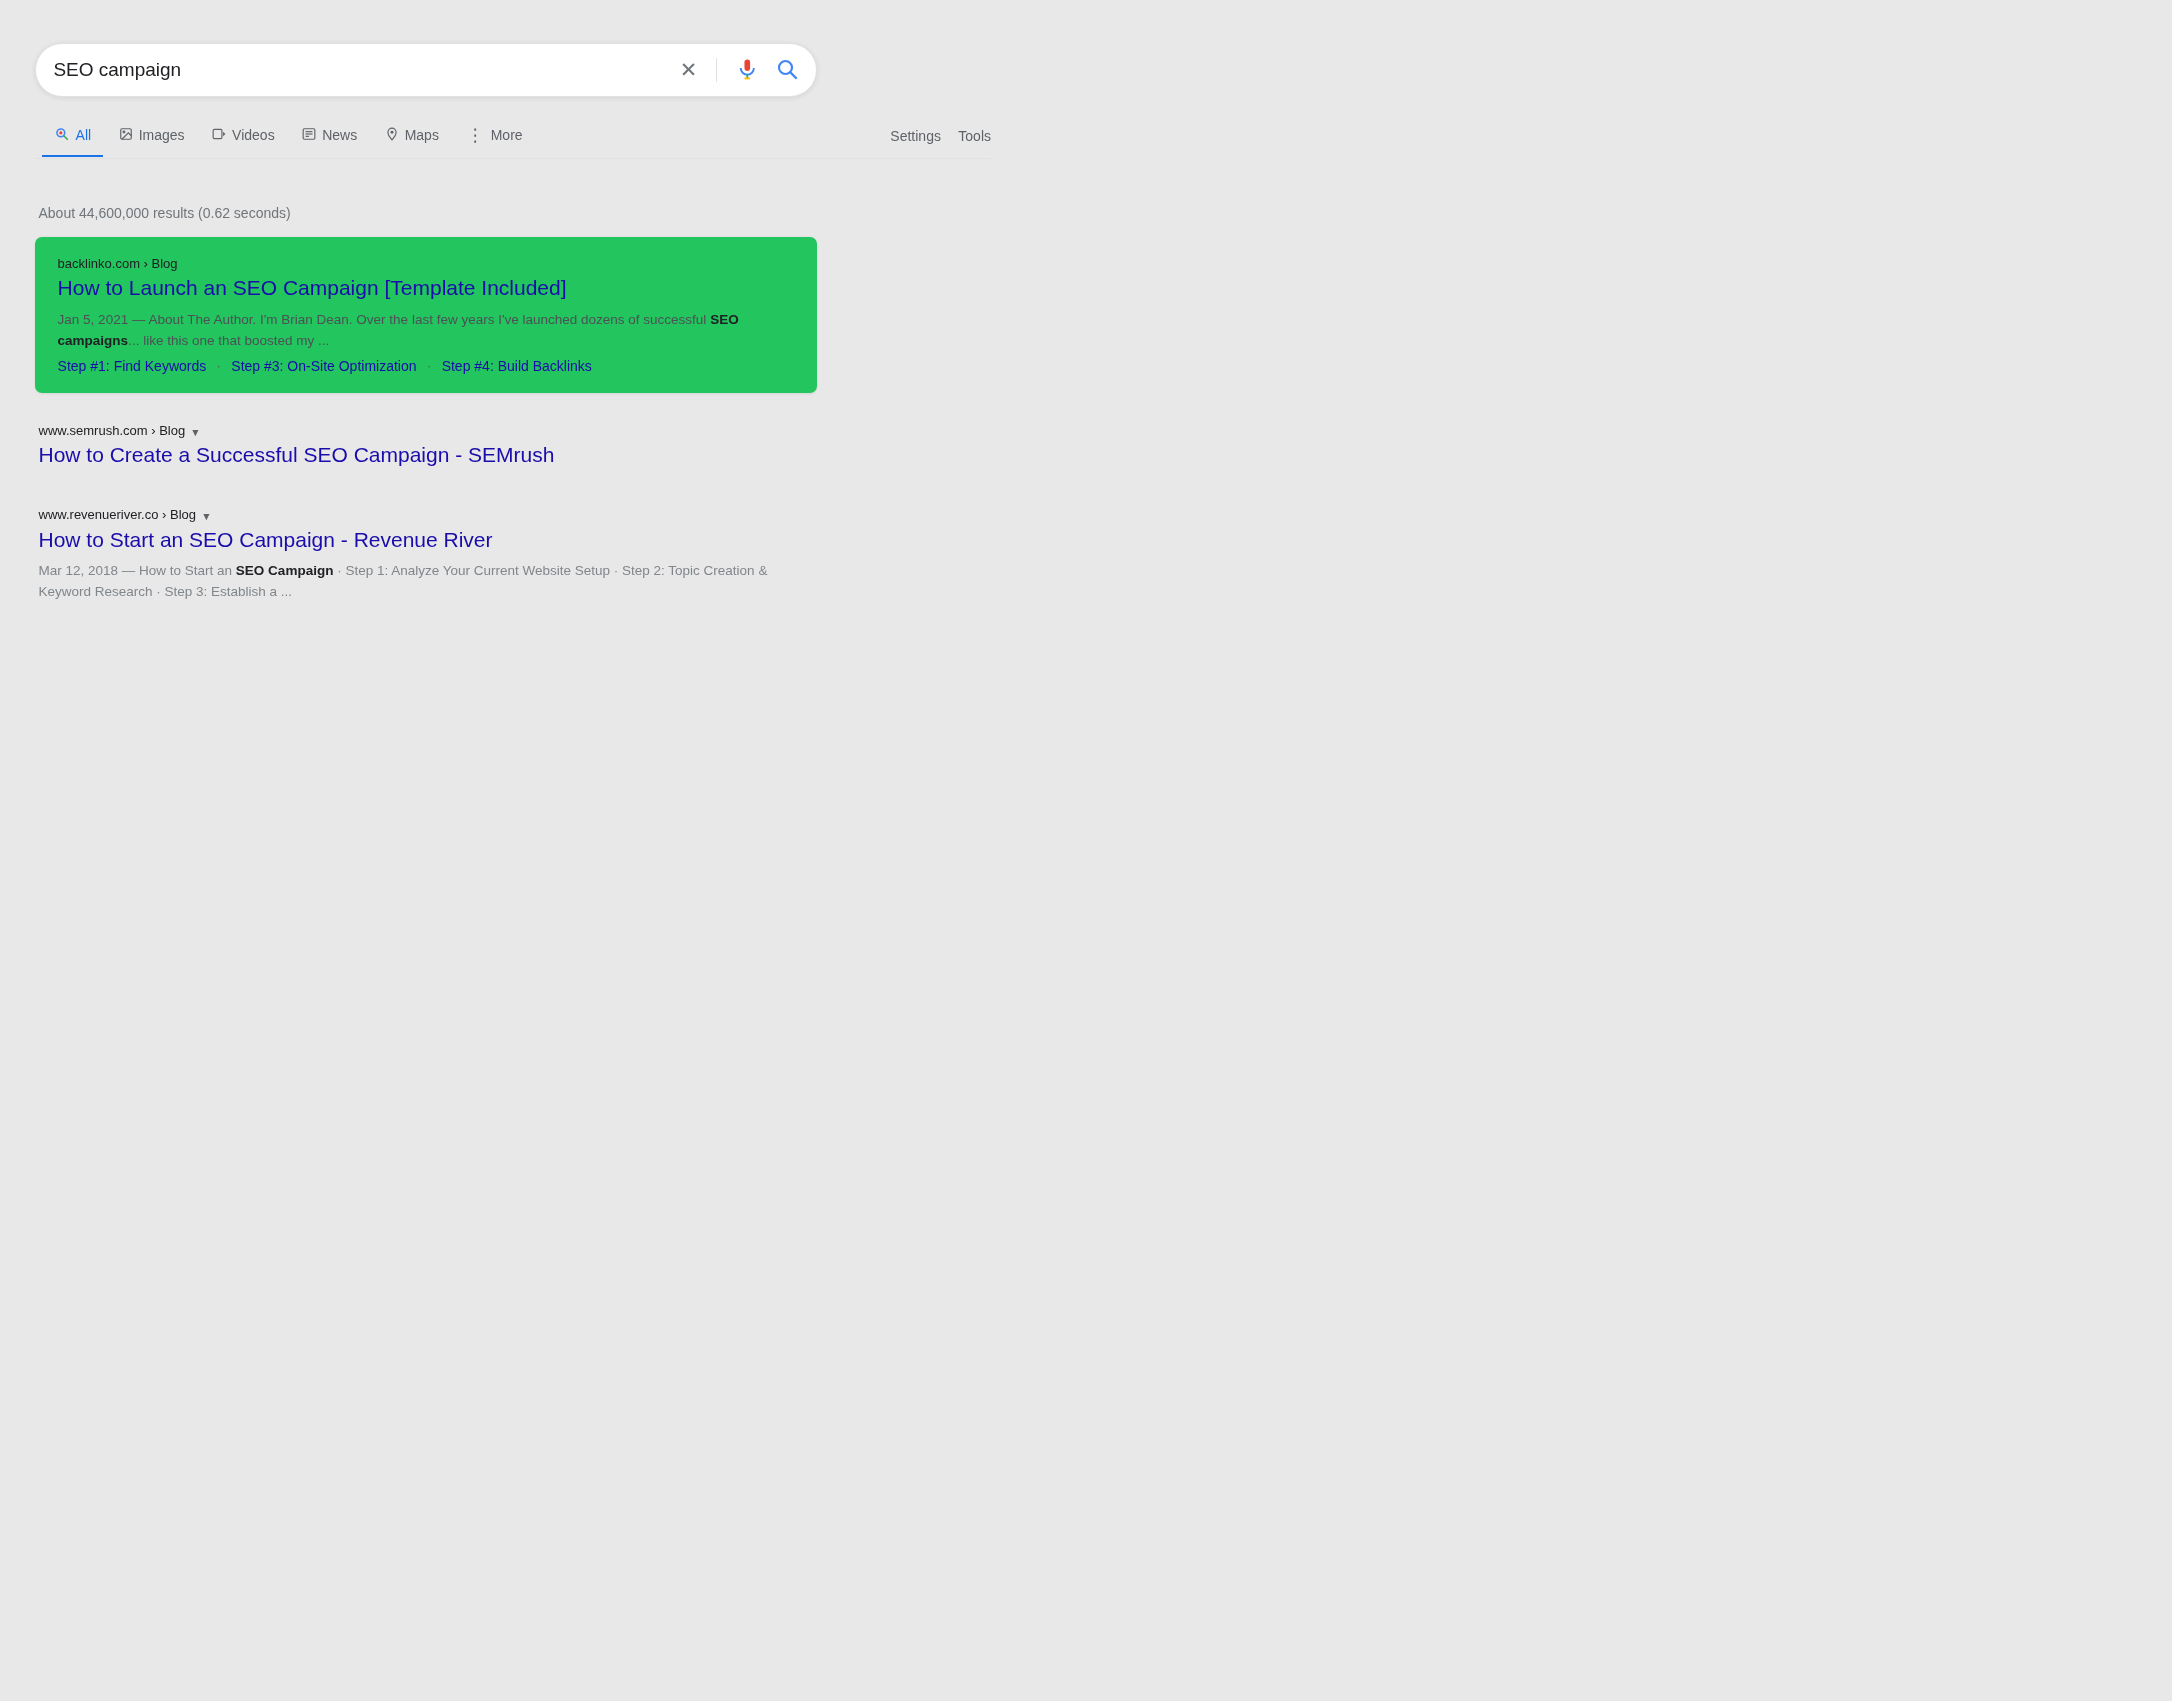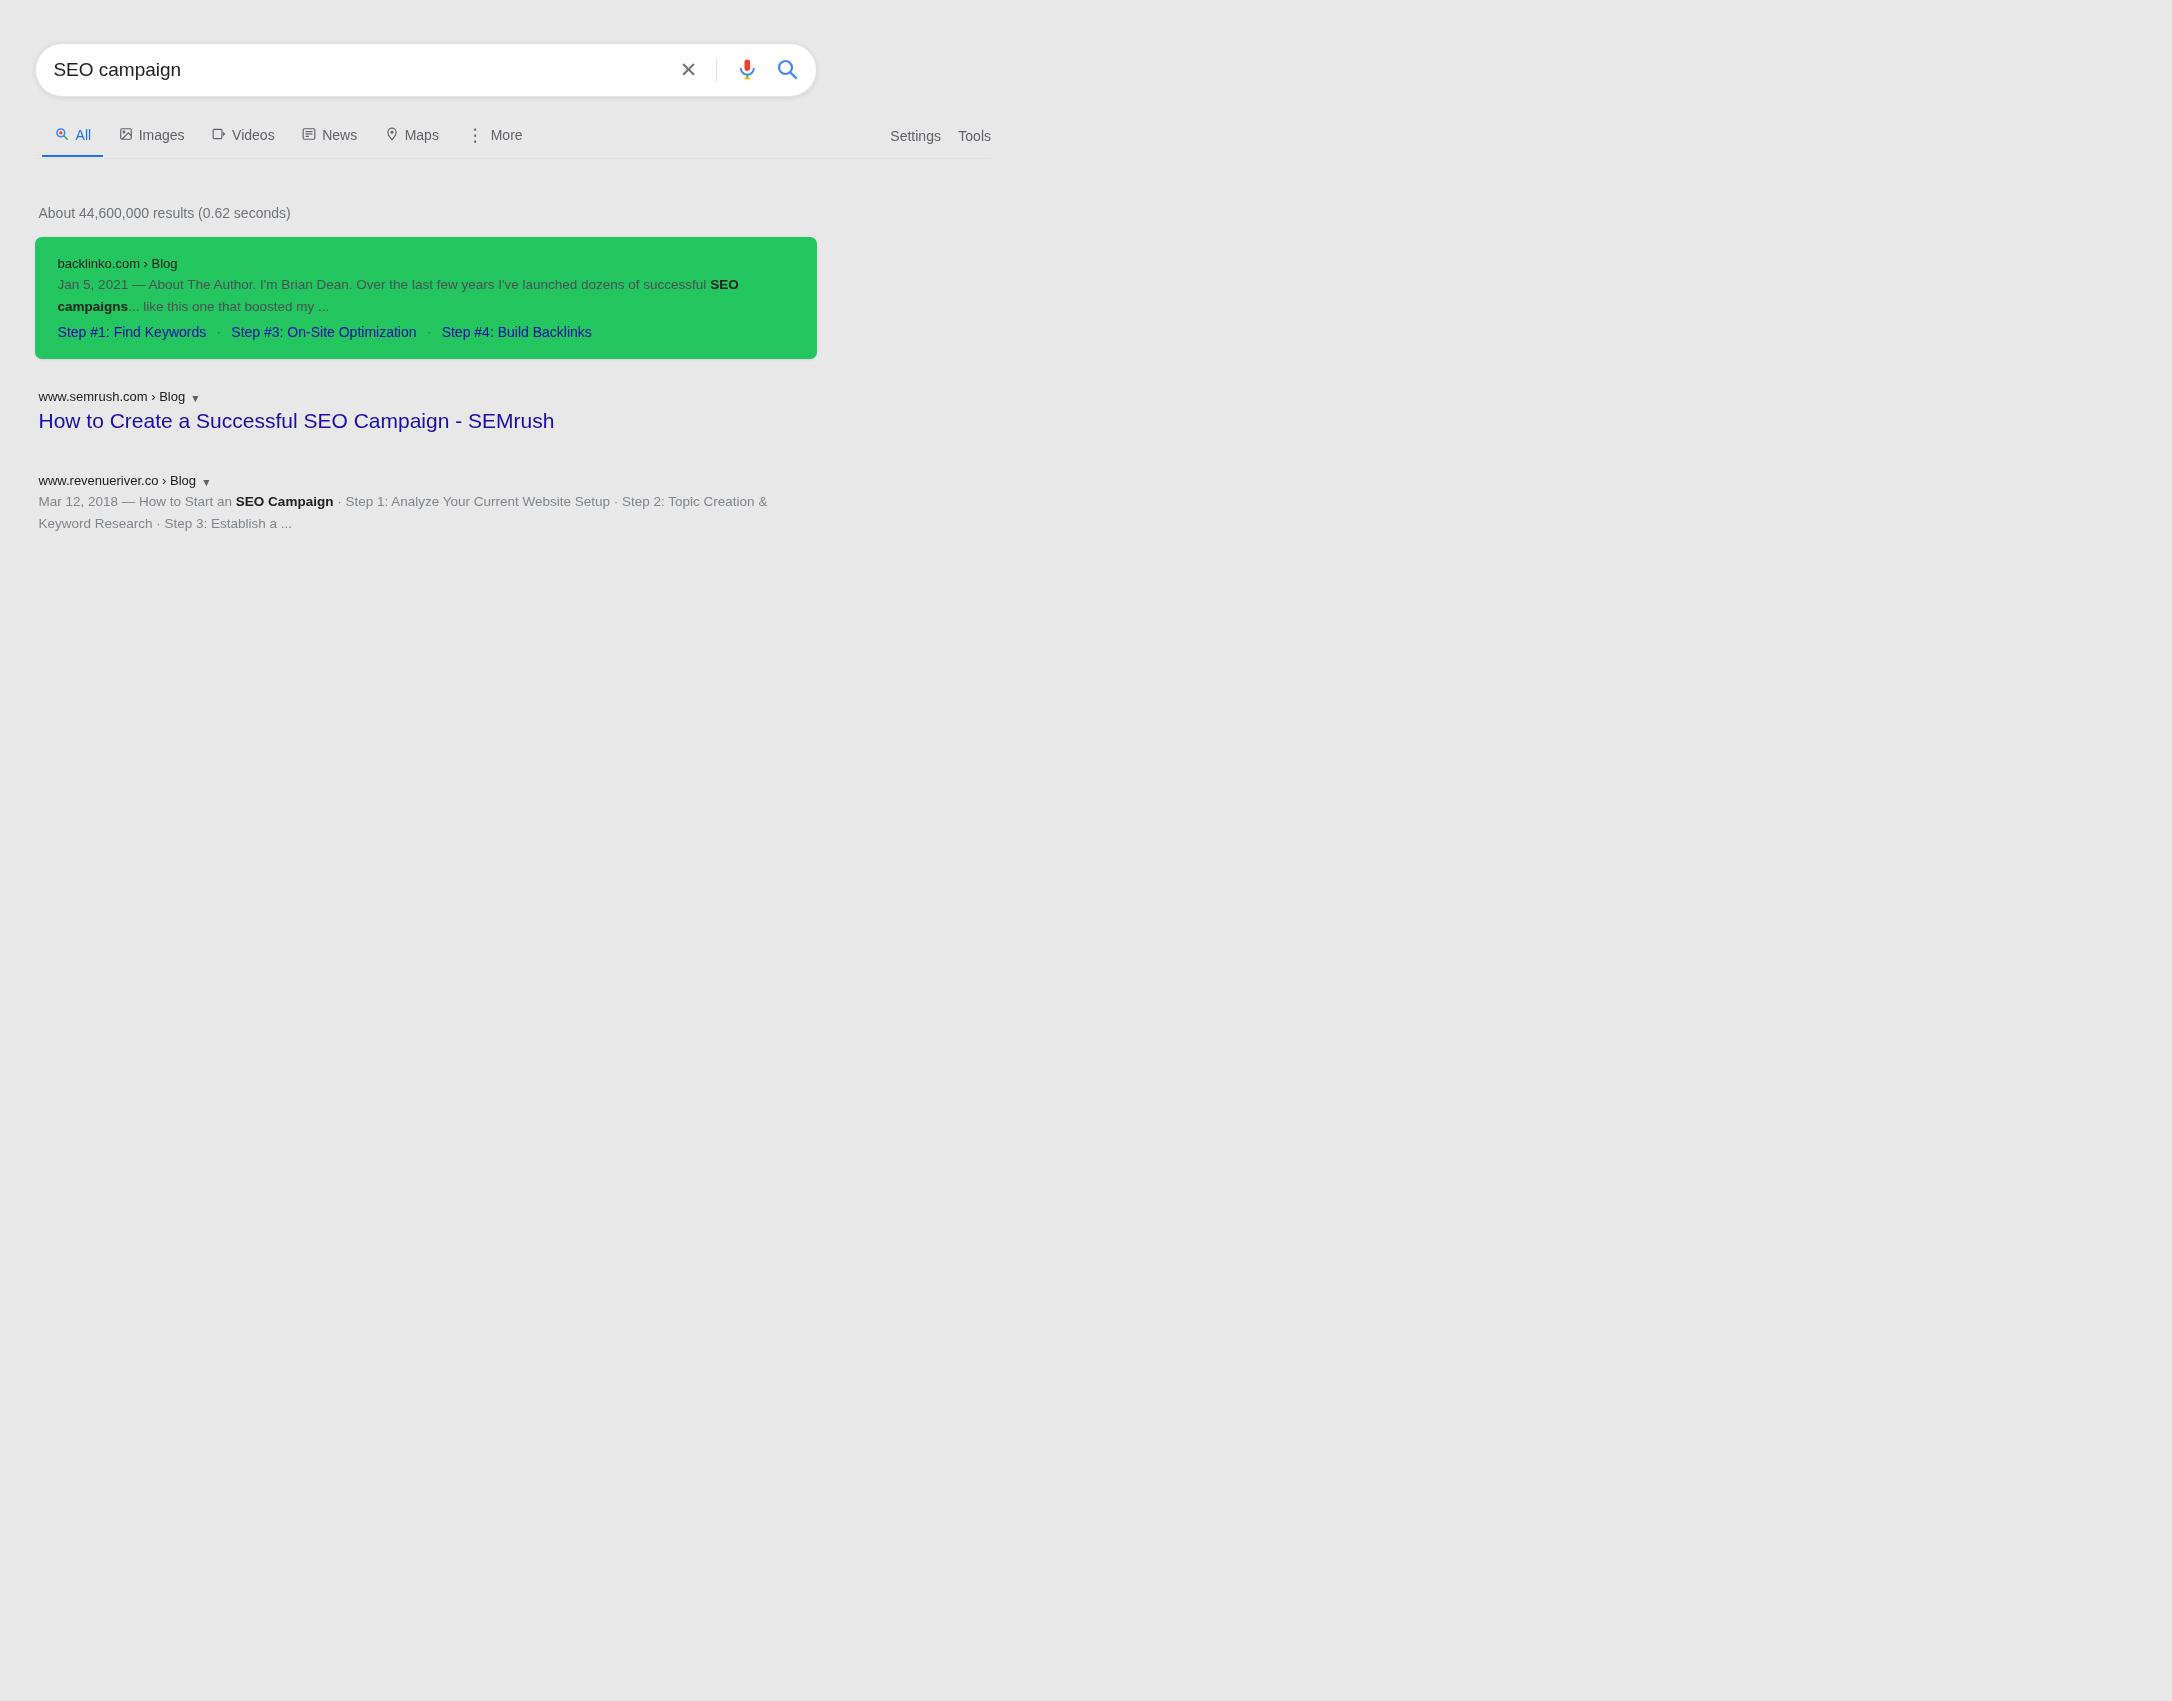--- a/index.html
+++ b/index.html
@@ -269,20 +269,21 @@
   <div class="settings-tools">
     <span>Settings</span>
     <span>Tools</span>
   </div>
 </nav>
 
 <p class="results-count">About 44,600,000 results (0.62 seconds)</p>
 
 <div class="result-card">
   <div class="result-url">backlinko.com › Blog</div>
+  <div class="result-title">How to Launch an SEO Campaign [Template Included]</div>
   <div class="result-snippet">
     <span>Jan 5, 2021 — About The Author. I'm Brian Dean. Over the last few years I've launched dozens of successful </span><strong>SEO campaigns</strong><span>... like this one that boosted my ...</span>
   </div>
   <div class="result-links">
     <span class="result-link">Step #1: Find Keywords</span>
     <span class="dot-separator">·</span>
     <span class="result-link">Step #3: On-Site Optimization</span>
     <span class="dot-separator">·</span>
     <span class="result-link">Step #4: Build Backlinks</span>
   </div>
@@ -294,17 +295,18 @@
     <span class="dropdown-arrow">▼</span>
   </div>
   <div class="result-title">How to Create a Successful SEO Campaign - SEMrush</div>
 </div>
 
 <div class="result-plain">
   <div class="result-url">
     <span>www.revenueriver.co › Blog</span>
     <span class="dropdown-arrow">▼</span>
   </div>
+  <div class="result-title">How to Start an SEO Campaign - Revenue River</div>
   <div class="result-snippet" style="color:#80868b;">
     <span>Mar 12, 2018 — How to Start an </span><strong>SEO Campaign</strong><span> · Step 1: Analyze Your Current Website Setup · Step 2: Topic Creation &amp; Keyword Research · Step 3: Establish a ...</span>
   </div>
 </div>
 
 
 </body></html>

